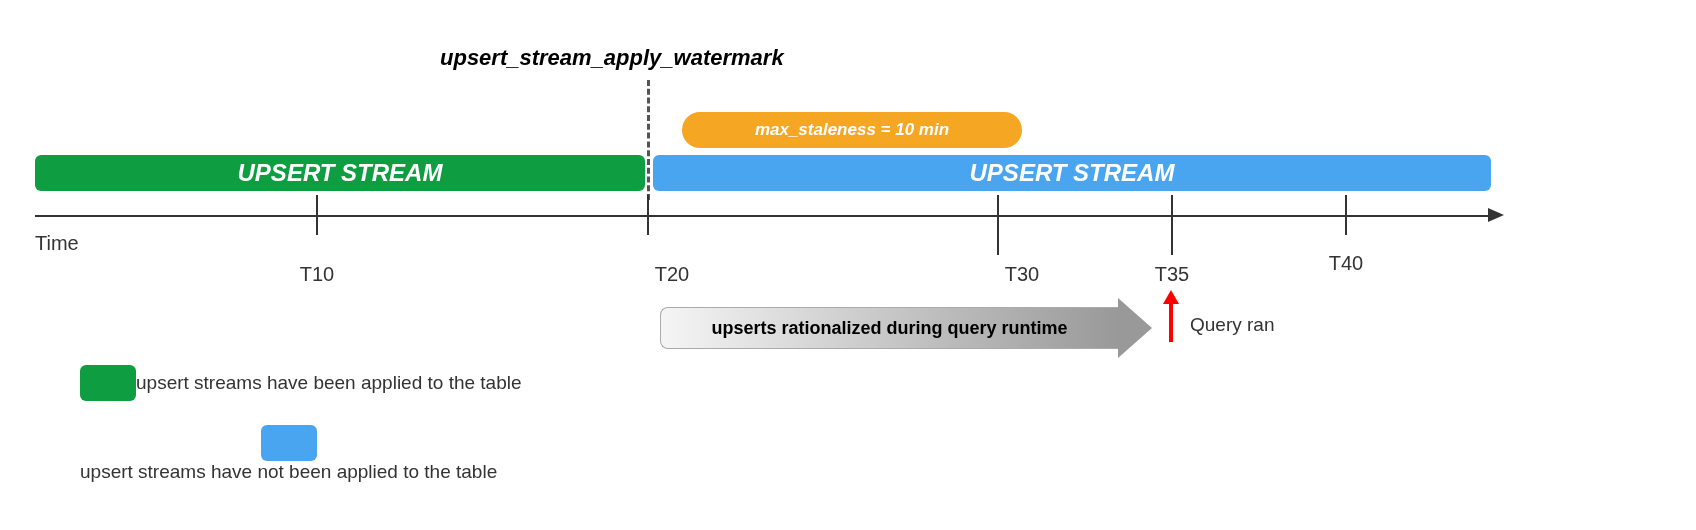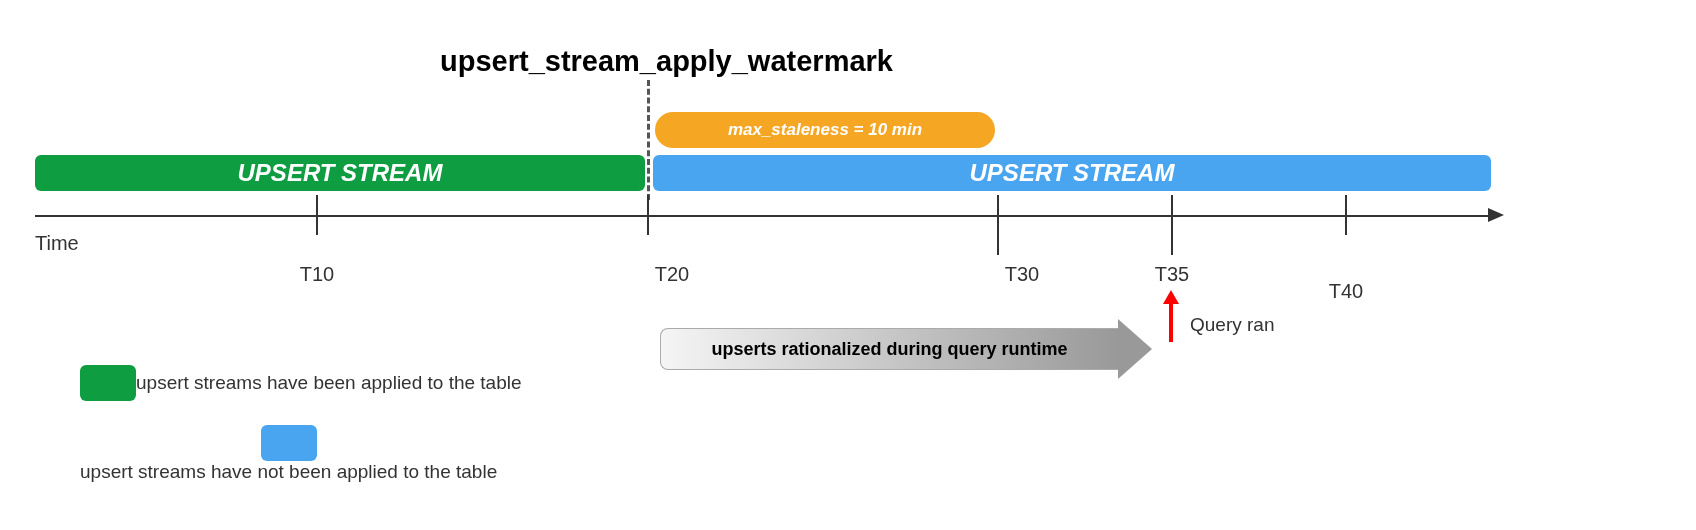--- a/index.html
+++ b/index.html
@@ -12,22 +12,23 @@
     color: #333;
   }
   .canvas {
     position: relative;
     width: 1656px;
     height: 490px;
   }
   .title {
     position: absolute;
     font-weight: 700;
-    font-size: 29px;
+    font-size: 22px;
     color: #000;
+    font-style: italic;
   }
   .dashed-line {
     position: absolute;
     border-left: 3px dashed #555;
   }
   .bar {
     position: absolute;
     height: 36px;
     border-radius: 6px;
     display: flex;
@@ -135,21 +136,21 @@
 </style>
 </head>
 <body>
 
 <div class="canvas">
 
   <div class="title" style="left:420px; top:25px;">upsert_stream_apply_watermark</div>
 
   <div class="dashed-line" style="left:627px; top:60px; height:120px;"></div>
 
-  <div class="bar pill orange" style="left:635px; top:92px; width:340px;">
+  <div class="bar pill orange" style="left:662px; top:92px; width:340px;">
     <span>max_staleness = 10 min</span>
   </div>
 
   <div class="bar green" style="left:15px; top:135px; width:610px;">
     <span>UPSERT STREAM</span>
   </div>
 
   <div class="bar blue" style="left:633px; top:135px; width:838px;">
     <span>UPSERT STREAM</span>
   </div>
@@ -164,23 +165,23 @@
   <div class="tick" style="left:627px; top:175px; height:40px;"></div>
   <div class="tick-label" style="left:652px; top:243px;">T20</div>
 
   <div class="tick" style="left:977px; top:175px; height:60px;"></div>
   <div class="tick-label" style="left:1002px; top:243px;">T30</div>
 
   <div class="tick" style="left:1151px; top:175px; height:60px;"></div>
   <div class="tick-label" style="left:1152px; top:243px;">T35</div>
 
   <div class="tick" style="left:1325px; top:175px; height:40px;"></div>
-  <div class="tick-label" style="left:1326px; top:260px;">T40</div>
-
-  <div class="rationalized-wrap" style="left:640px; top:299px;">
+  <div class="tick-label" style="left:1326px; top:232px;">T40</div>
+
+  <div class="rationalized-wrap" style="left:640px; top:278px;">
     <div class="rationalized-body" style="width:458px;">
       <span>upserts rationalized during query runtime</span>
     </div>
     <div class="rationalized-arrowhead"></div>
   </div>
 
   <div class="red-arrow" style="left:1151px; top:270px;">
     <div class="head" style="top:0;"></div>
     <div class="shaft" style="top:12px; height:40px;"></div>
   </div>

